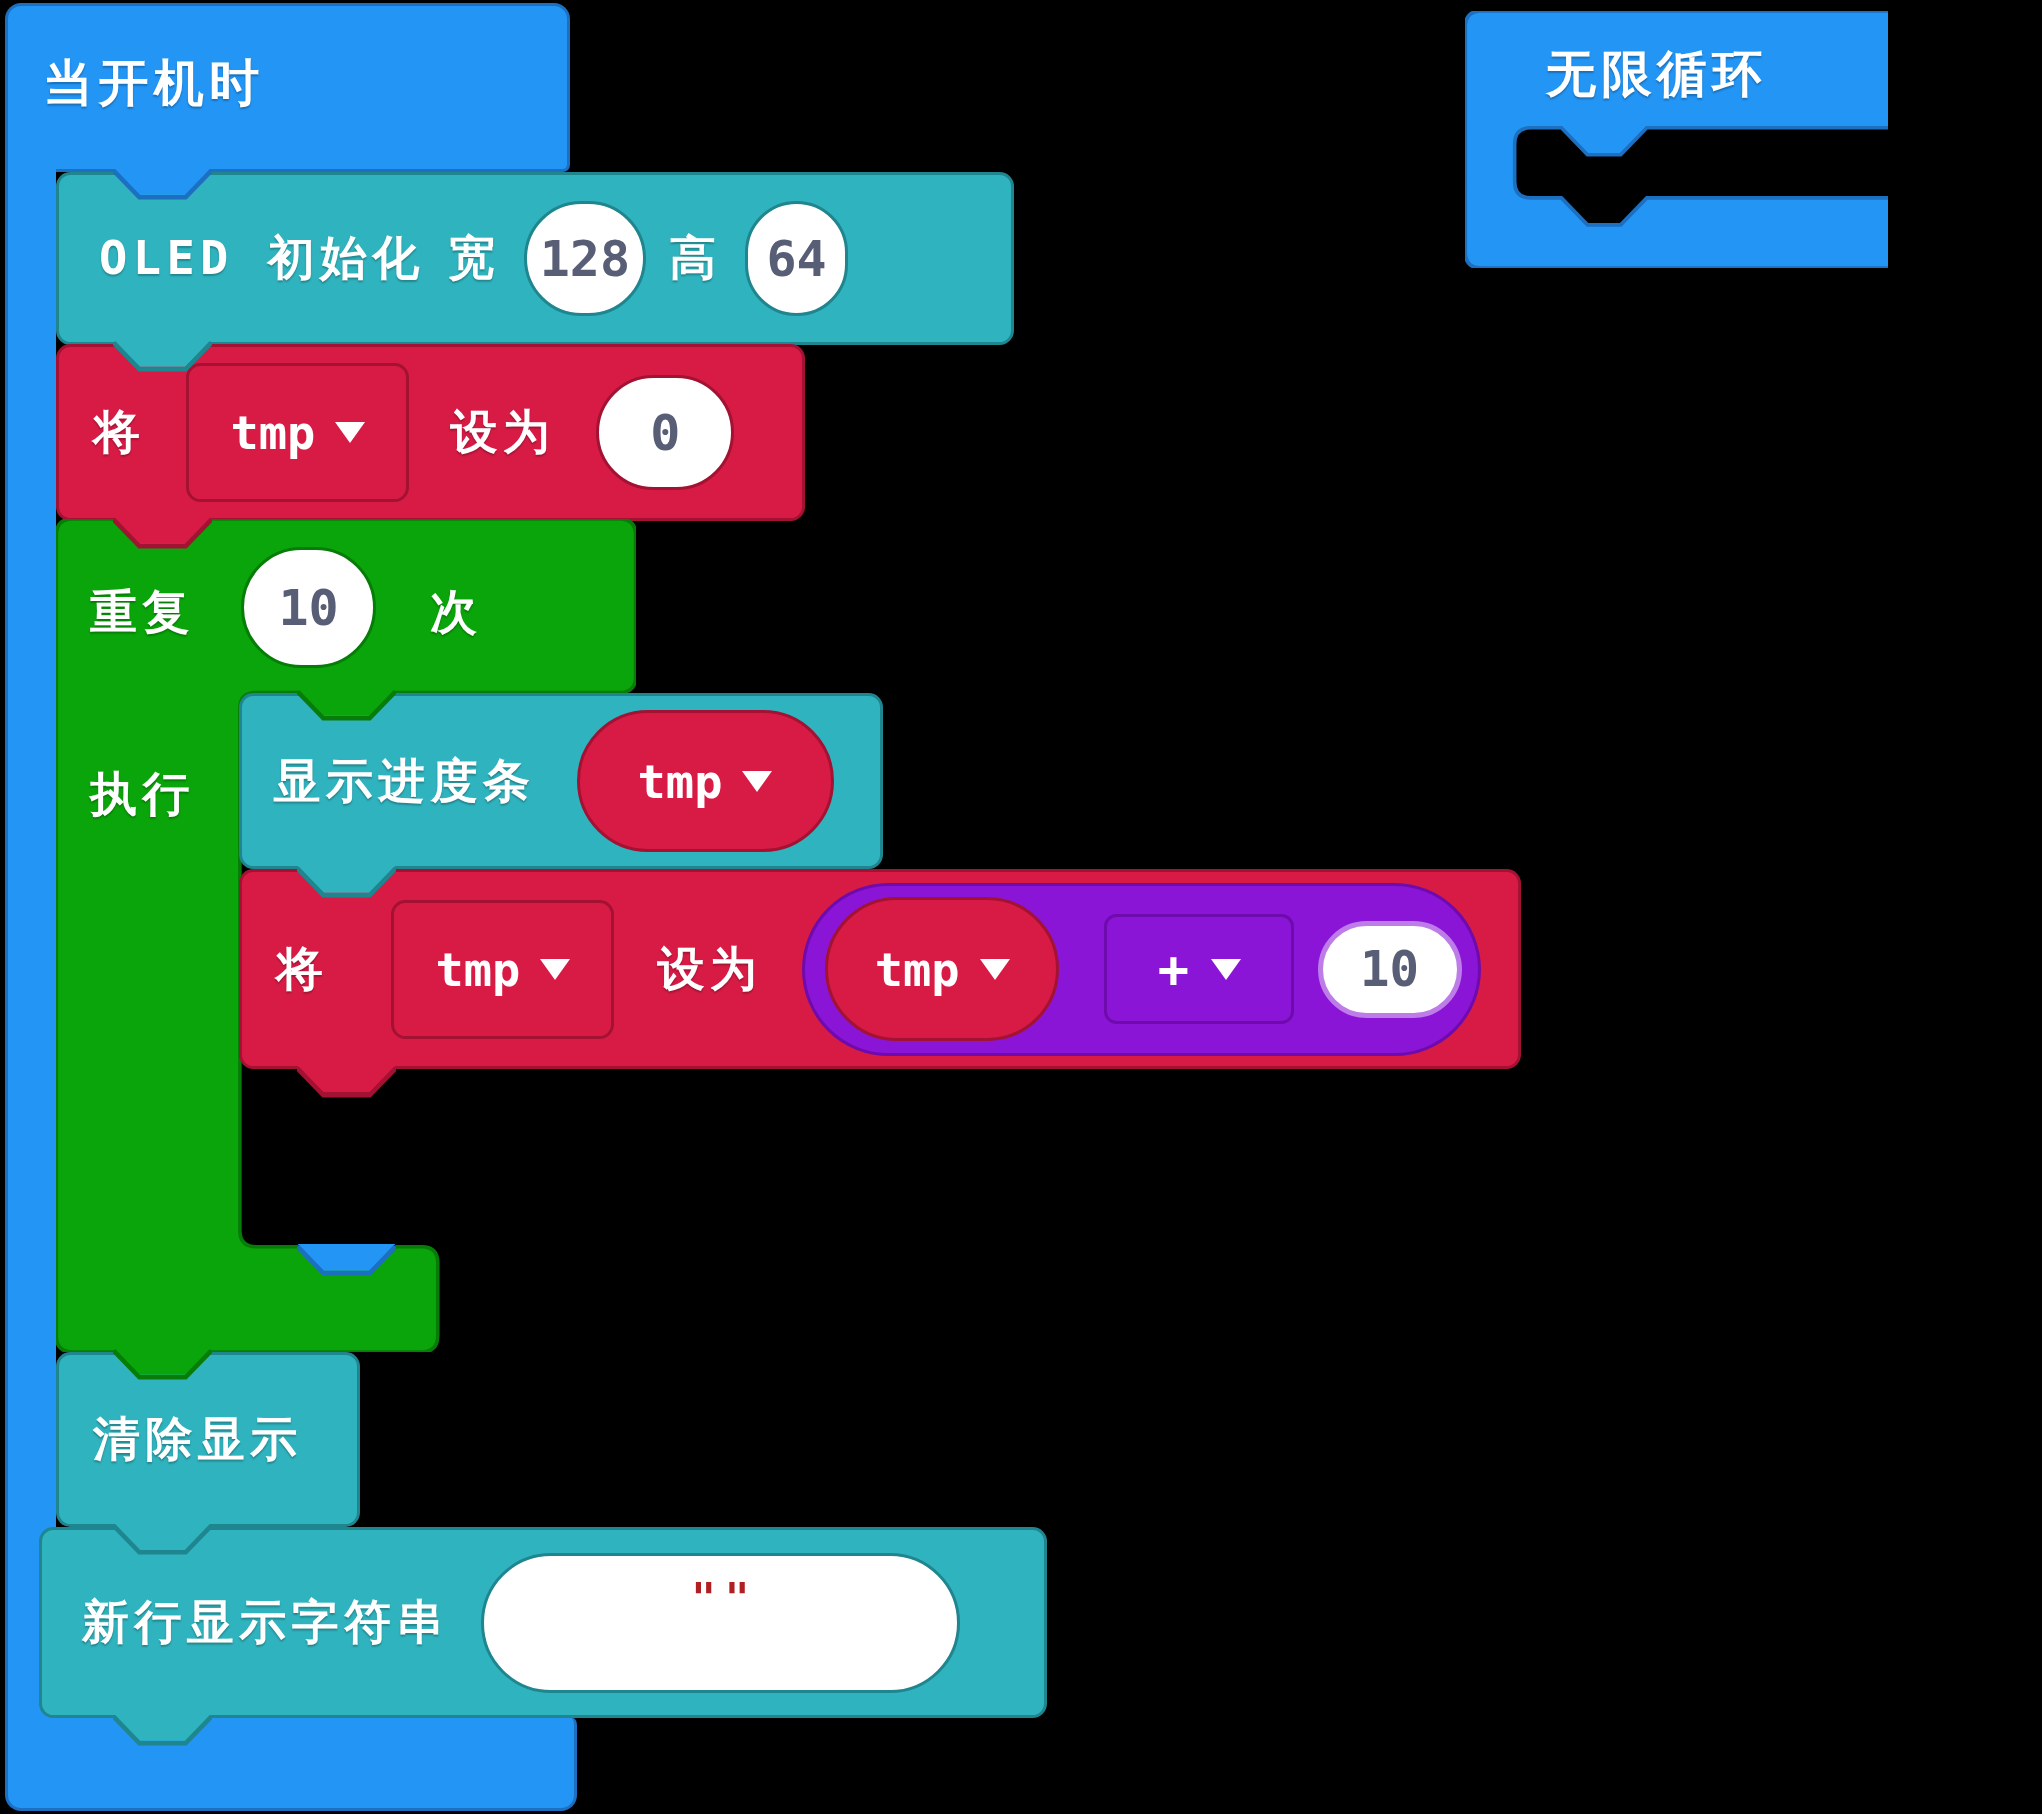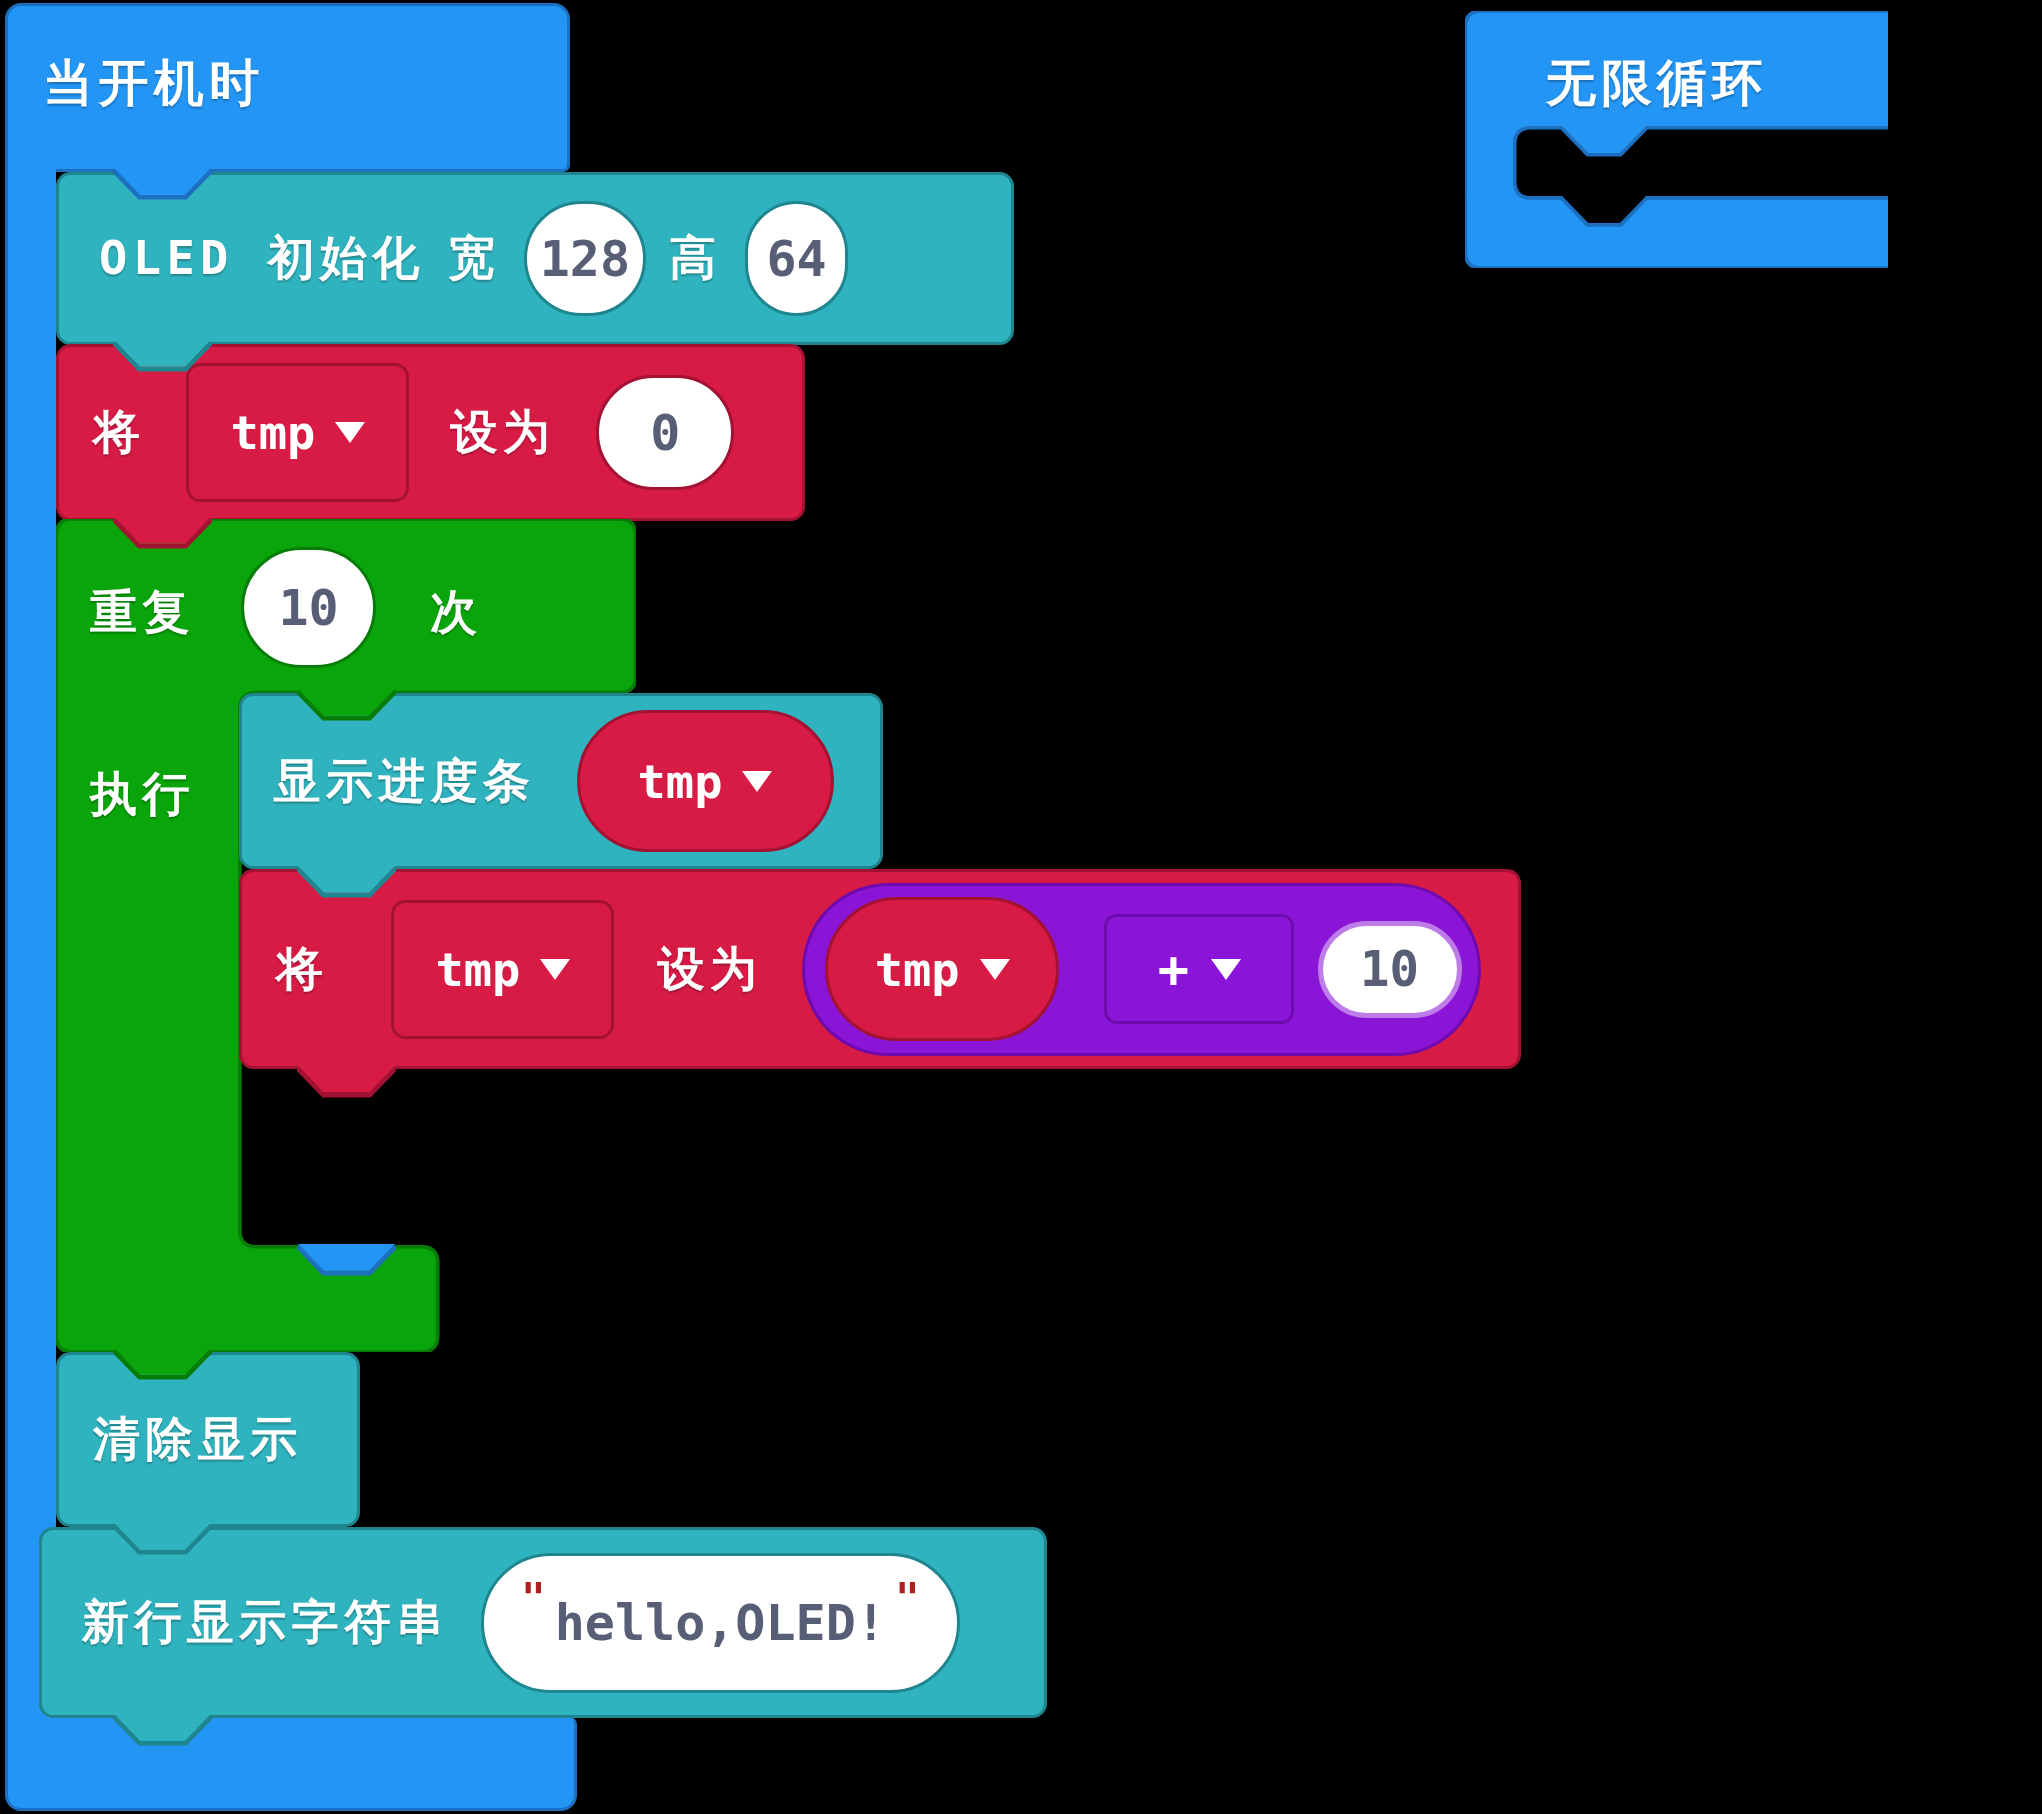--- a/index.html
+++ b/index.html
@@ -50,21 +50,21 @@
   <div class="abs" style="left:1465px;top:10.8px;width:466px;height:257px;">
     <svg width="466" height="257" viewBox="0 0 518 286">
       <path d="M18,0 H500 Q518,0 518,18 V112 Q518,130 500,130
                H202 L173,160 H136 L107,130
                H73 Q55,130 55,148 V190 Q55,208 73,208
                H107 L136,238 H173 L202,208
                H500 Q518,208 518,226 V268 Q518,286 500,286
                H18 Q0,286 0,268 V18 Q0,0 18,0 Z" fill="#2295F5" stroke="#1D6FC0" stroke-width="4"></path>
     </svg>
   </div>
-  <div class="abs zh big" style="left:1546px;top:50px;font-family:Liberation Mono, monospace;">无限循环</div>
+  <div class="abs zh big" style="left:1546px;top:41px;font-family:Liberation Mono, monospace;">无限循环</div>
 
   <div class="block teal" style="left:56px;top:172px;width:958px;height:173px;padding:0 40px;gap:23.4px;">
     <span class="zh">OLED 初始化</span>
     <span class="zh">宽</span>
     <div class="num-pill b-teal" style="min-width:122px;height:115px;text-align:center;">
       <span>128</span>
     </div>
     <span class="zh">高</span>
     <div class="num-pill b-teal" style="min-width:103px;height:115px;">
       <span>64</span>
@@ -132,21 +132,20 @@
 
 
   <div class="block teal" style="left:56px;top:1352px;width:304px;height:175px;padding:0 34px;">
     <span class="zh">清除显示</span>
   </div>
 
   <div class="block teal" style="left:39px;top:1527px;width:1008px;height:191px;padding:0 40px;gap:32px;">
     <span class="zh">新行显示字符串</span>
     <div class="num-pill b-teal" style="min-width:479px;height:140px;gap:9px;">
       <span class="quote">"</span>
-      <span>hello,OLED!</span>
       <span class="quote">"</span>
     </div>
   </div>
 
   <svg class="tab" style="left:113px;top:168px;" width="99" height="32" viewBox="0 0 110 36">
     <polygon points="0,0 110,0 81,30 29,30" fill="#2295F5"></polygon>
       <path d="M0,3 29,33 81,33 110,3" fill="none" stroke="#1D6FC0" stroke-width="5"></path>
     </svg>
 
   <svg class="tab" style="left:113px;top:340px;" width="99" height="32" viewBox="0 0 110 36">

